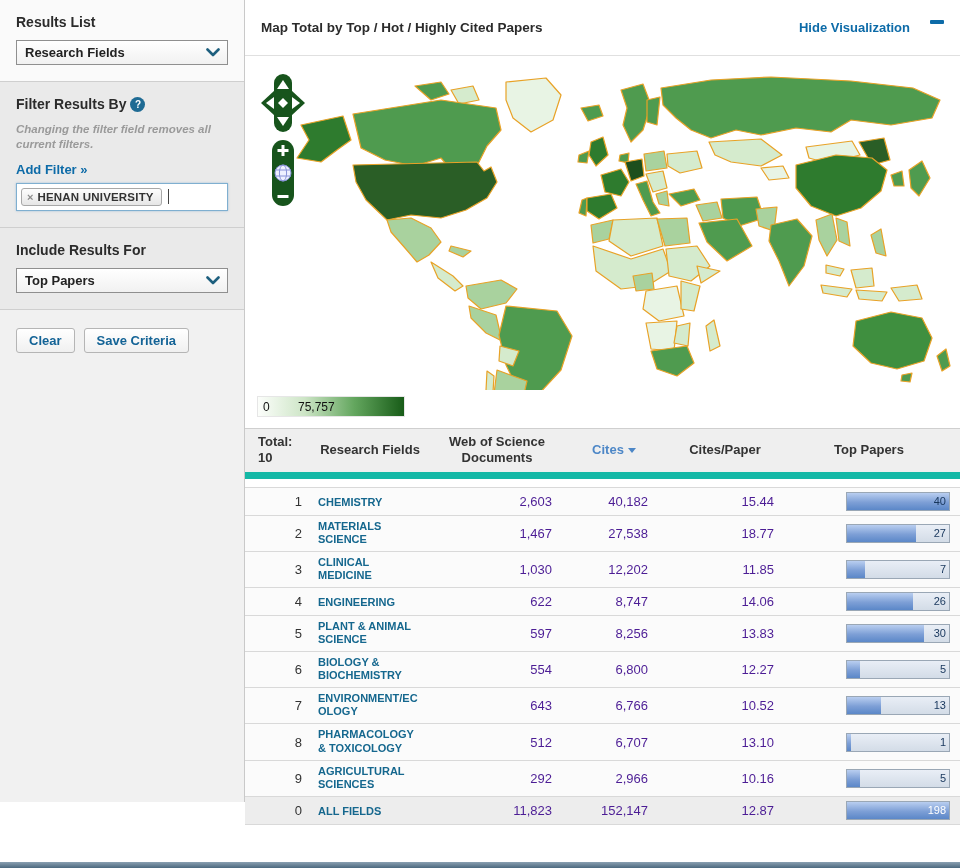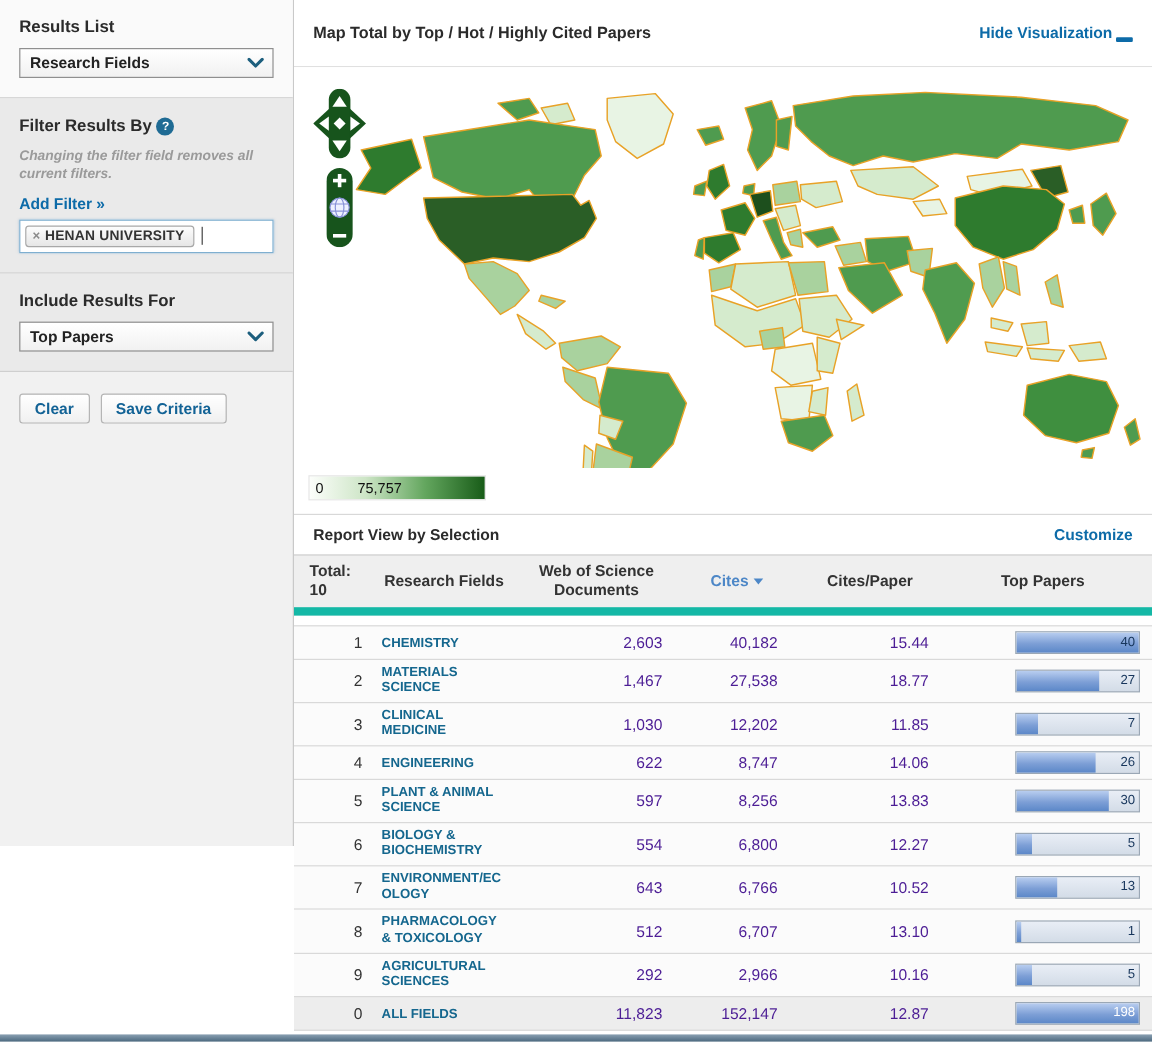--- a/index.html
+++ b/index.html
@@ -1,21 +1,21 @@
 <!DOCTYPE html>
 <html><head>
 <meta charset="utf-8">
 <style>
   * { margin:0; padding:0; box-sizing:border-box; }
   html,body { width:960px; height:868px; overflow:hidden; background:#fff;
     font-family:"Liberation Sans", sans-serif; }
   .app { position:relative; width:960px; height:868px; display:flex; }
 
   
-  .sidebar { width:245px; height:705px; background:#f1f1f1; border-right:1px solid #c9c9c9; flex:none; }
+  .sidebar { width:245px; height:802px; background:#f1f1f1; border-right:1px solid #c9c9c9; flex:none; }
   .sb-section { padding:14px 16px 16px 16px; border-bottom:1px solid #cfcfcf; }
   .sb-light { background:#fafafa; }
   .sb-gray  { background:#eaeaea; }
   .sb-plain { background:transparent; border-bottom:none; }
   .sb-title { font-size:14px; font-weight:bold; color:#2b2b2b; margin-bottom:10px; }
   .select { height:25px; background:linear-gradient(#ffffff,#f1f1f1); border:1px solid #8f8f8f;
     display:flex; align-items:center; justify-content:space-between; padding:0 7px 0 8px; cursor:pointer; }
   .select .sel-text { font-size:13px; font-weight:bold; color:#222; }
   .chev { width:14px; height:9px; }
   .help-badge { display:inline-block; width:15px; height:15px; border-radius:50%; background:#1f6b94;
@@ -33,21 +33,21 @@
   .btn-row { display:flex; gap:9px; padding-top:4px; }
   .btn { background:linear-gradient(#ffffff,#f0f0f0); border:1px solid #b5b5b5; border-radius:3px;
     font-family:"Liberation Sans",sans-serif; font-size:13px; font-weight:bold; color:#136396;
     padding:4px 12px; cursor:pointer; }
 
   
   .main { position:relative; width:715px; height:862px; background:#fff; }
   .map-header { height:56px; display:flex; align-items:center; justify-content:space-between;
     padding:0 16px; border-bottom:1px solid #e0e0e0; }
   .map-title { font-size:13.5px; font-weight:bold; color:#2b2b2b; }
-  .hide-viz { font-size:13px; display:flex; align-items:flex-end; gap:3px; }
+  .hide-viz { font-size:13px; display:flex; align-items:flex-start; gap:20px; }
   .minus-glyph { display:inline-block; width:14px; height:4px; background:#0d6ba8; border-radius:1px; }
 
   .map-area { position:relative; height:372px; background:#fff; }
   .map-svg { position:absolute; left:46px; top:14px; }
   .pan-ctl { position:absolute; left:16px; top:18px; cursor:pointer; }
   .zoom-ctl { position:absolute; left:27px; top:84px; cursor:pointer; }
   .legend { position:absolute; left:12px; top:340px; width:148px; height:21px;
     background:linear-gradient(to right,#fcfefb,#cde5c6 32%,#63a65e 66%,#185c18);
     border:1px solid #e6e6e6; }
   .legend .lg-min { position:absolute; left:5px; top:3px; font-size:12px; color:#111; }
@@ -257,24 +257,20 @@
           <path d="M646,286 L655,279 L659,296 L651,301 Z" fill="#4f9b4f"></path>
         </g>
       </svg>
 
       <div class="legend">
         <span class="lg-min">0</span>
         <span class="lg-max">75,757</span>
       </div>
     </div>
 
-    <div class="report-header">
-      <span class="report-title">Report View by Selection</span>
-      <a class="link customize">Customize</a>
-    </div>
 
     <div class="thead grid-cols">
       <div class="th th-total">
         <div>Total:</div>
         <div>10</div>
       </div>
       <div class="th">Research Fields</div>
       <div class="th">Web of Science Documents</div>
       <div class="th th-cites">
         <span>Cites</span><span class="sort-arrow"></span>

